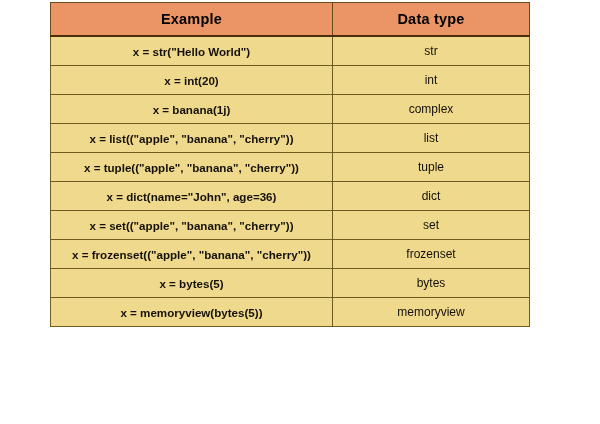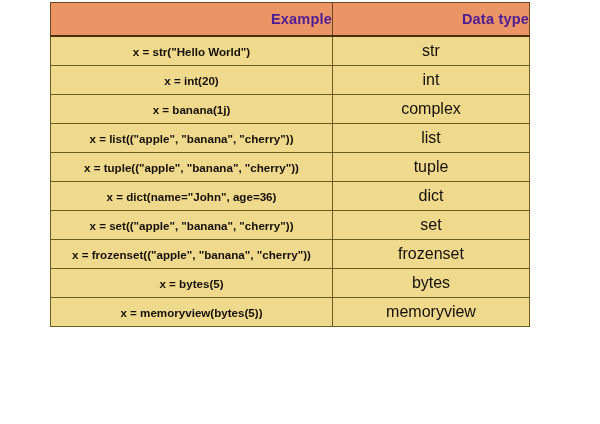--- a/index.html
+++ b/index.html
@@ -33,26 +33,26 @@
     border-collapse: collapse;
     table-layout: fixed;
     border: 1px solid #4a3a14;
   }
 
   table.datatypes col.col-example { width: 282px; }
   table.datatypes col.col-type { width: 197px; }
 
   table.datatypes thead th {
     background: #eb9466;
-    color: #4c1d95;
+    color: #000000;
     font-size: 14.5px;
     font-weight: bold;
-    text-align: right;
+    text-align: center;
     height: 32px;
-    padding: 0 0;
+    padding: 0 16px;
     border: 1px solid #6b4a1c;
     border-bottom: 2px solid #4a2f0c;
     letter-spacing: 0.2px;
     white-space: nowrap;
     overflow: hidden;
   }
 
   table.datatypes tbody td {
     background: #efd98c;
     color: #15110a;
@@ -61,21 +61,21 @@
     text-align: center;
     height: 28px;
     padding: 0 4px;
     border: 1px solid #6d5b20;
     white-space: nowrap;
     overflow: hidden;
   }
 
   table.datatypes tbody td.type-cell {
     font-weight: normal;
-    font-size: 16px;
+    font-size: 12px;
     text-align: center;
   }
 </style>
 </head>
 <body>
 
 <div id="page">
   <div class="table-wrap">
     <table class="datatypes">
       <colgroup>

